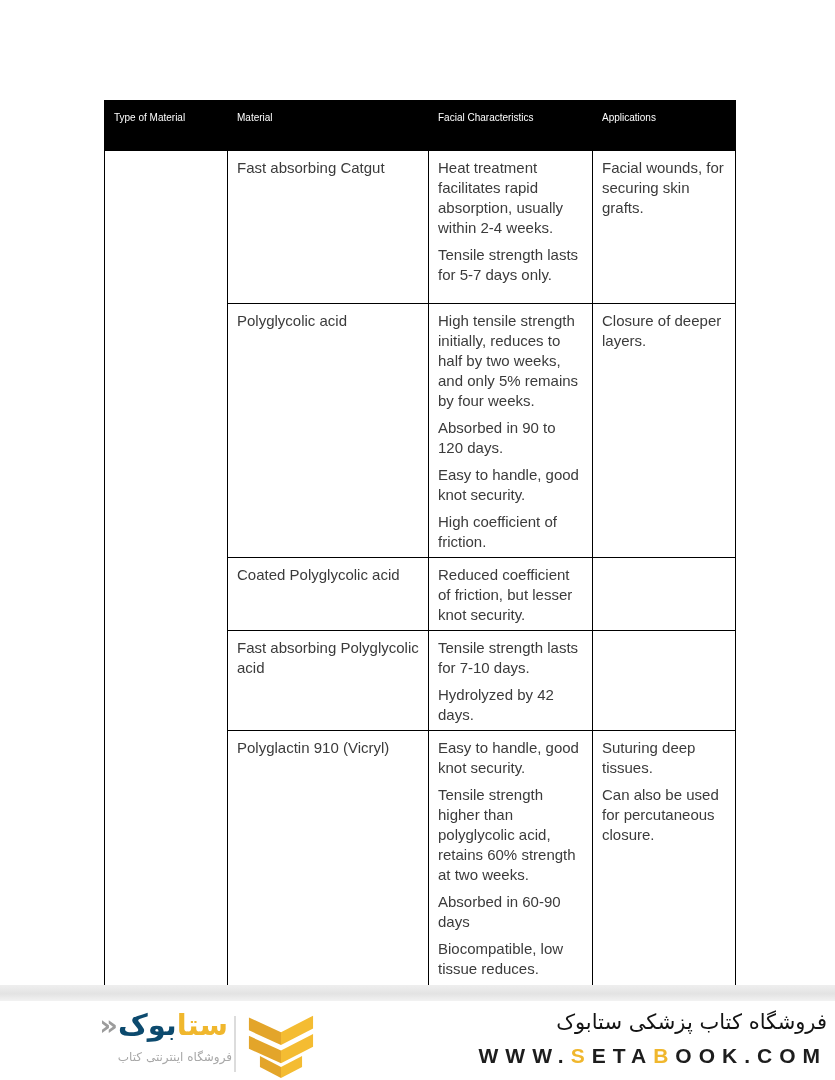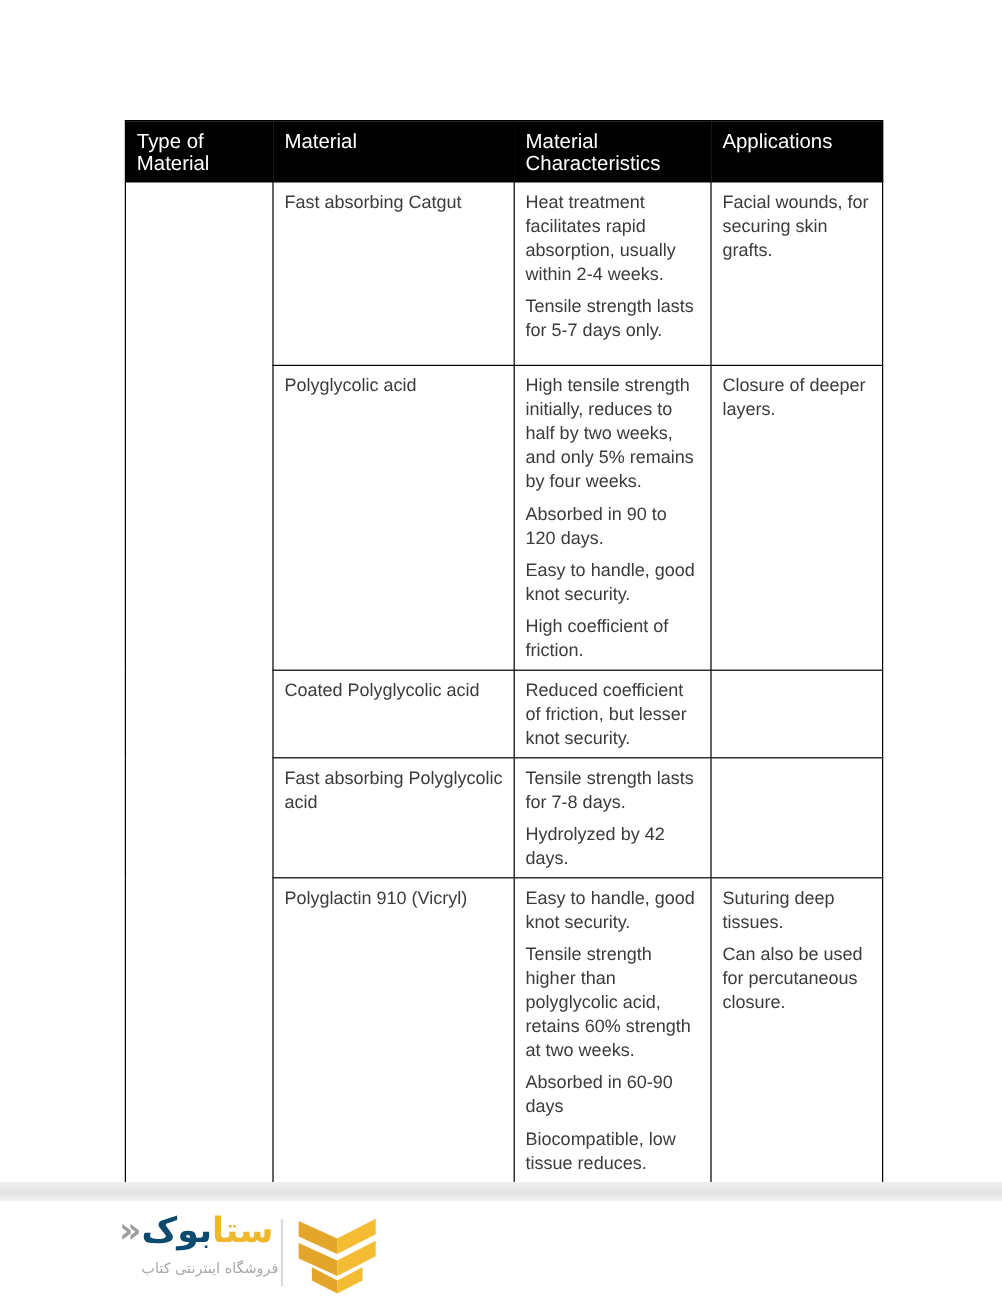--- a/index.html
+++ b/index.html
@@ -21,26 +21,26 @@
     border-collapse:collapse;
     table-layout:fixed;
   }
   .suture-table col.c1{width:123px;}
   .suture-table col.c2{width:201px;}
   .suture-table col.c3{width:164px;}
   .suture-table col.c4{width:143px;}
   .suture-table th{
     background:#000000;
     color:#ffffff;
-    font-size:17px;
+    font-size:10px;
     line-height:19px;
     font-weight:400;
     text-align:left;
     vertical-align:top;
-    padding:7px 9px 5px 9px;
+    padding:7px 9px 20px 9px;
     border:1px solid #000000;
     height:50px;
     box-sizing:border-box;
   }
   .suture-table td{
     border:1px solid #000000;
     vertical-align:top;
     padding:7px 9px 5px 9px;
     font-size:15px;
     line-height:20px;
@@ -136,21 +136,21 @@
     <colgroup>
       <col class="c1">
         <col class="c2">
         <col class="c3">
         <col class="c4">
     </colgroup>
     <thead>
       <tr id="header-row">
           <th>Type of Material</th>
           <th>Material</th>
-          <th>Material Characteristics</th>
+          <th>Facial Characteristics</th>
           <th>Applications</th>
         </tr>
     </thead>
     <tbody id="table-body">
         <tr class="row-0">
           <td rowspan="5"></td>
           <td>
             <p>Fast absorbing Catgut</p>
           </td>
           <td>
@@ -182,21 +182,21 @@
           <td>
             <p>Reduced coefficient of friction, but lesser knot security.</p>
           </td>
           <td></td>
         </tr>
         <tr class="row-3">
           <td>
             <p>Fast absorbing Polyglycolic acid</p>
           </td>
           <td>
-            <p>Tensile strength lasts for 7-8 days.</p>
+            <p>Tensile strength lasts for 7-10 days.</p>
             <p>Hydrolyzed by 42 days.</p>
           </td>
           <td></td>
         </tr>
         <tr class="row-4">
           <td>
             <p>Polyglactin 910 (Vicryl)</p>
           </td>
           <td>
             <p>Easy to handle, good knot security.</p>
@@ -224,15 +224,17 @@
 
   <svg class="logo-emblem" viewBox="0 0 70 72" xmlns="http://www.w3.org/2000/svg">
     <polygon points="0,6 35,22 35,36 0,20" fill="#E3A52A"></polygon>
     <polygon points="35,22 70,4 70,18 35,36" fill="#F4BC32"></polygon>
     <polygon points="0,26 35,42 35,56 0,40" fill="#E3A52A"></polygon>
     <polygon points="35,42 70,24 70,38 35,56" fill="#F4BC32"></polygon>
     <polygon points="12,48 35,60 35,72 12,60" fill="#E3A52A"></polygon>
     <polygon points="35,60 58,48 58,60 35,72" fill="#F4BC32"></polygon>
   </svg>
 
-
+  <div class="store-name">فروشگاه کتاب پزشکی ستابوک</div>
+
+  <div class="website-url" id="website-url"><span>WWW.</span><span class="seg-yellow">S</span><span>ETA</span><span class="seg-yellow">B</span><span>OOK.COM</span></div>
 
 </div>
 
 </body></html>

